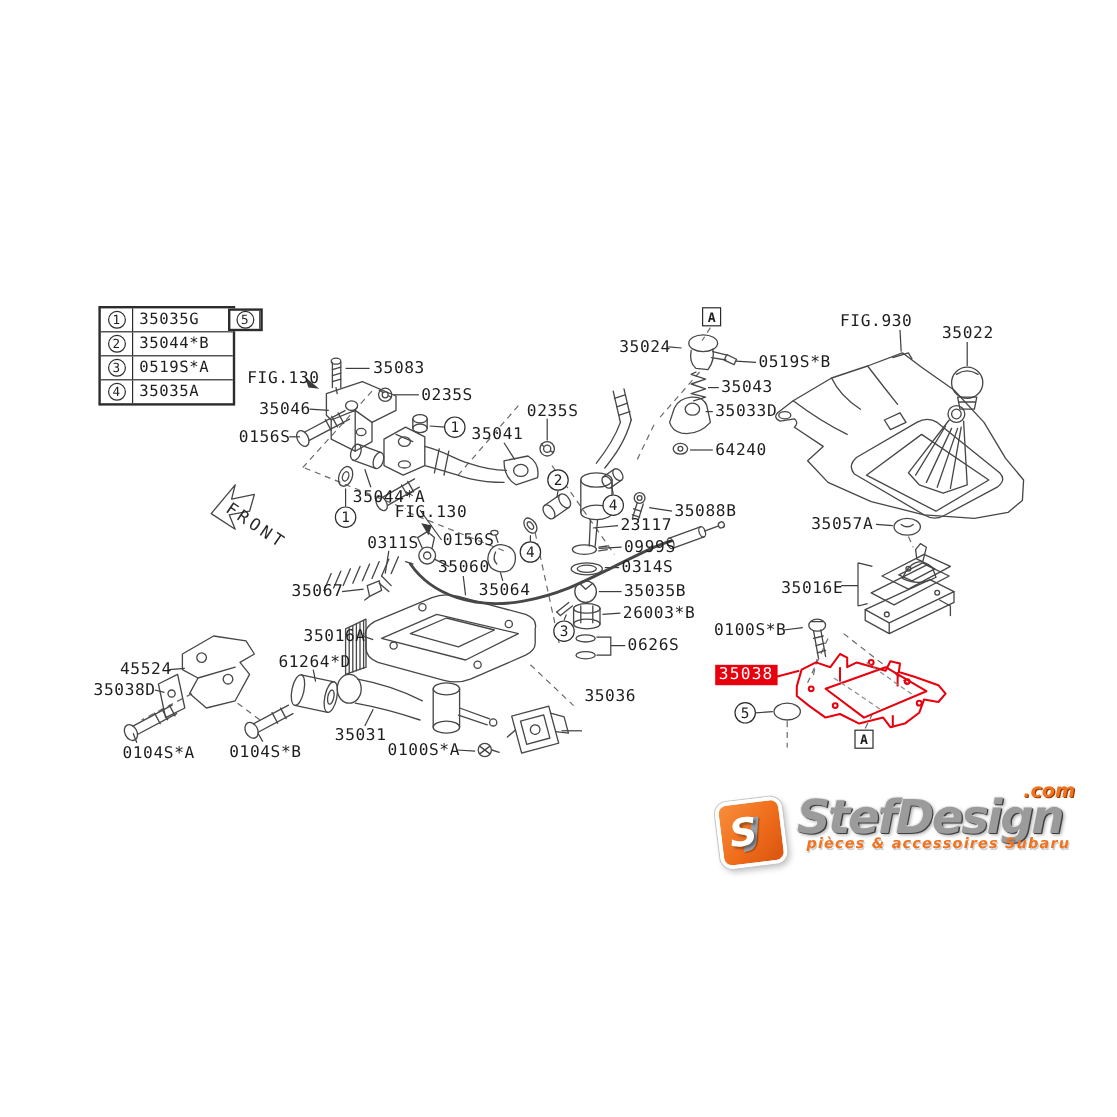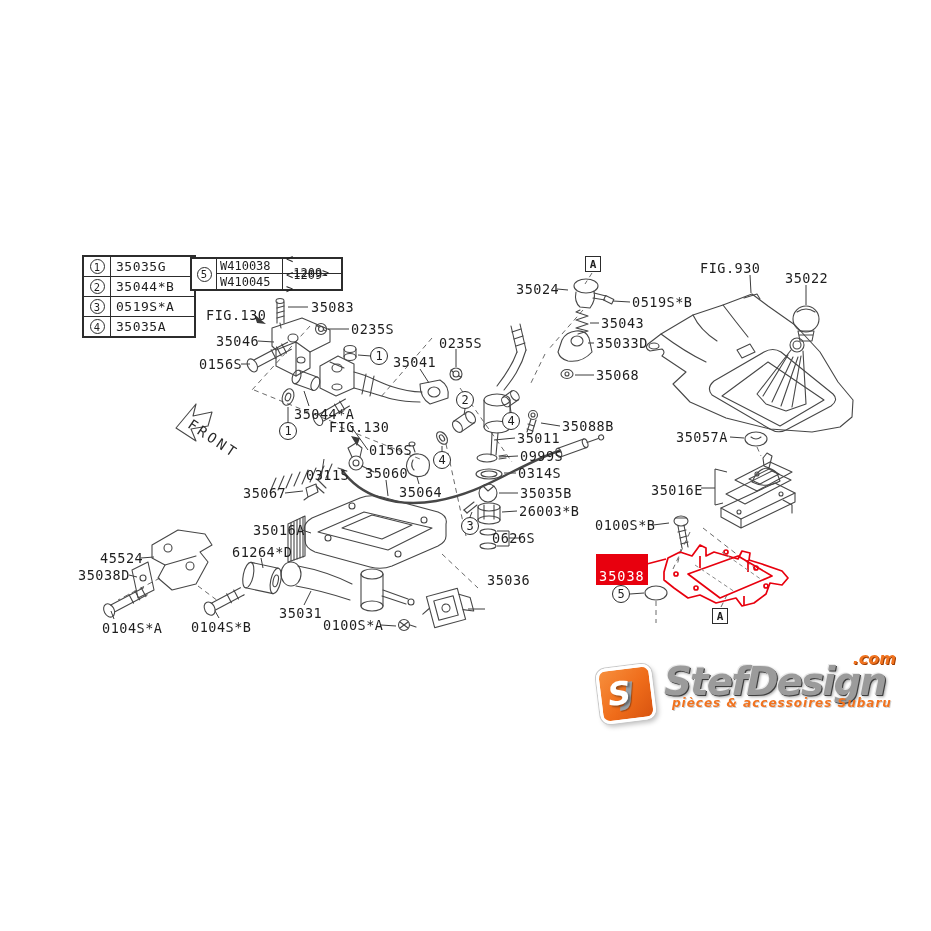--- a/index.html
+++ b/index.html
@@ -1,21 +1,21 @@
 <!DOCTYPE html>
 <html><head>
 <meta charset="utf-8">
 <style>
   html,body{margin:0;padding:0;background:#fff;}
   .stage{position:relative;width:931px;height:931px;background:#fff;overflow:hidden;
          font-family:"DejaVu Sans Mono",monospace;}
   .art{position:absolute;left:0;top:0;}
   .lbl{position:absolute;font:13.5px/14px "DejaVu Sans Mono",monospace;color:#1e1e1e;
        white-space:nowrap;letter-spacing:.5px;}
-  .red-tag{background:#e8000e;color:#fff;padding:15px 3px 2px 3px;letter-spacing:1px;text-align:center;}
+  .red-tag{background:#e8000e;color:#fff;padding:1px 3px 2px 3px;letter-spacing:1px;text-align:center;}
   .callout{position:absolute;width:18px;height:18px;border:1.5px solid #2c2c2c;border-radius:50%;
        background:#fff;display:flex;align-items:center;justify-content:center;
        font:12px "DejaVu Sans Mono",monospace;color:#1e1e1e;box-sizing:border-box;}
   .amark{position:absolute;width:16px;height:16px;border:1.6px solid #2c2c2c;background:#fff;
        display:flex;align-items:center;justify-content:center;
        font:bold 11px "DejaVu Sans Mono",monospace;color:#1e1e1e;box-sizing:border-box;}
   .front-label{position:absolute;left:194px;top:416px;transform:rotate(34deg);
        transform-origin:left top;font:14px "DejaVu Sans Mono",monospace;color:#2a2a2a;
        letter-spacing:3px;}
   
@@ -473,65 +473,59 @@
           <span class="circ">4</span>
         </div>
     <div class="lpart">35035A</div>
   </div>
 </div>
 
 <div class="legend2">
   <div class="l5num">
         <span class="circ">5</span>
       </div>
-  <div class="l5grid">
-    <div class="l5cell">W410038</div>
-    <div class="l5cell">&lt; -1209&gt;</div>
-    <div class="l5cell">W410045</div>
-    <div class="l5cell">&lt;1209- &gt;</div>
-  </div>
 </div>
 
 <div class="front-label">FRONT</div>
 
 <div class="lbl" style="left:206px;top:308px">FIG.130</div>
 <div class="lbl" style="left:311px;top:300px">35083</div>
 <div class="lbl" style="left:216px;top:334px">35046</div>
 <div class="lbl" style="left:351px;top:322px">0235S</div>
 <div class="lbl" style="left:199px;top:357px">0156S</div>
 <div class="lbl" style="left:393px;top:355px">35041</div>
 <div class="lbl" style="left:439px;top:336px">0235S</div>
 <div class="lbl" style="left:294px;top:407px">35044*A</div>
 <div class="lbl" style="left:329px;top:420px">FIG.130</div>
-<div class="lbl" style="left:306px;top:468px">0311S</div>
+<div class="lbl" style="left:306px;top:446px">0311S</div>
 <div class="lbl" style="left:369px;top:443px">0156S</div>
 <div class="lbl" style="left:365px;top:466px">35060</div>
 <div class="lbl" style="left:399px;top:485px">35064</div>
 <div class="lbl" style="left:243px;top:486px">35067</div>
 <div class="lbl" style="left:253px;top:523px">35016A</div>
 <div class="lbl" style="left:232px;top:545px">61264*D</div>
 <div class="lbl" style="left:100px;top:551px">45524</div>
 <div class="lbl" style="left:78px;top:568px">35038D</div>
 <div class="lbl" style="left:102px;top:621px">0104S*A</div>
 <div class="lbl" style="left:191px;top:620px">0104S*B</div>
 <div class="lbl" style="left:279px;top:606px">35031</div>
 <div class="lbl" style="left:323px;top:618px">0100S*A</div>
 <div class="lbl" style="left:487px;top:573px">35036</div>
-<div class="lbl" style="left:517px;top:431px">35011</div>
+<div class="lbl" style="left:517px;top:431px">23117</div>
 <div class="lbl" style="left:562px;top:419px">35088B</div>
 <div class="lbl" style="left:520px;top:449px">0999S</div>
 <div class="lbl" style="left:518px;top:466px">0314S</div>
 <div class="lbl" style="left:520px;top:486px">35035B</div>
 <div class="lbl" style="left:519px;top:504px">26003*B</div>
-<div class="lbl" style="left:492px;top:531px">0626S</div>
+<div class="lbl" style="left:523px;top:531px">0626S</div>
 <div class="lbl" style="left:516px;top:282px">35024</div>
 <div class="lbl" style="left:632px;top:295px">0519S*B</div>
 <div class="lbl" style="left:601px;top:316px">35043</div>
 <div class="lbl" style="left:596px;top:336px">35033D</div>
-<div class="lbl" style="left:596px;top:368px">35068</div>
+<div class="lbl" style="left:596px;top:368px">64240</div>
 <div class="lbl" style="left:700px;top:261px">FIG.930</div>
 <div class="lbl" style="left:785px;top:271px">35022</div>
 <div class="lbl" style="left:676px;top:430px">35057A</div>
 <div class="lbl" style="left:651px;top:483px">35016E</div>
 <div class="lbl" style="left:595px;top:518px">0100S*B</div>
 <div class="lbl red-tag" style="left:596px;top:554px">35038</div>
 
 <div class="callout" style="left:370px;top:347px">1</div>
 <div class="callout" style="left:279px;top:422px">1</div>
 <div class="callout" style="left:456px;top:391px">2</div>

